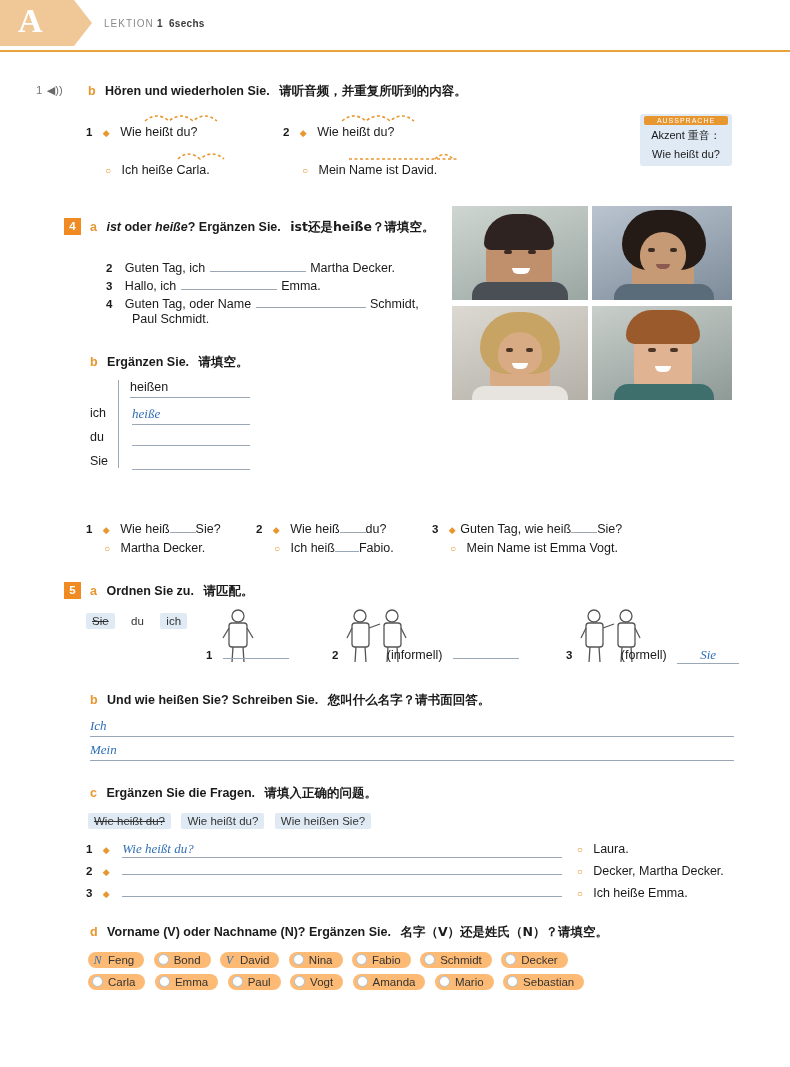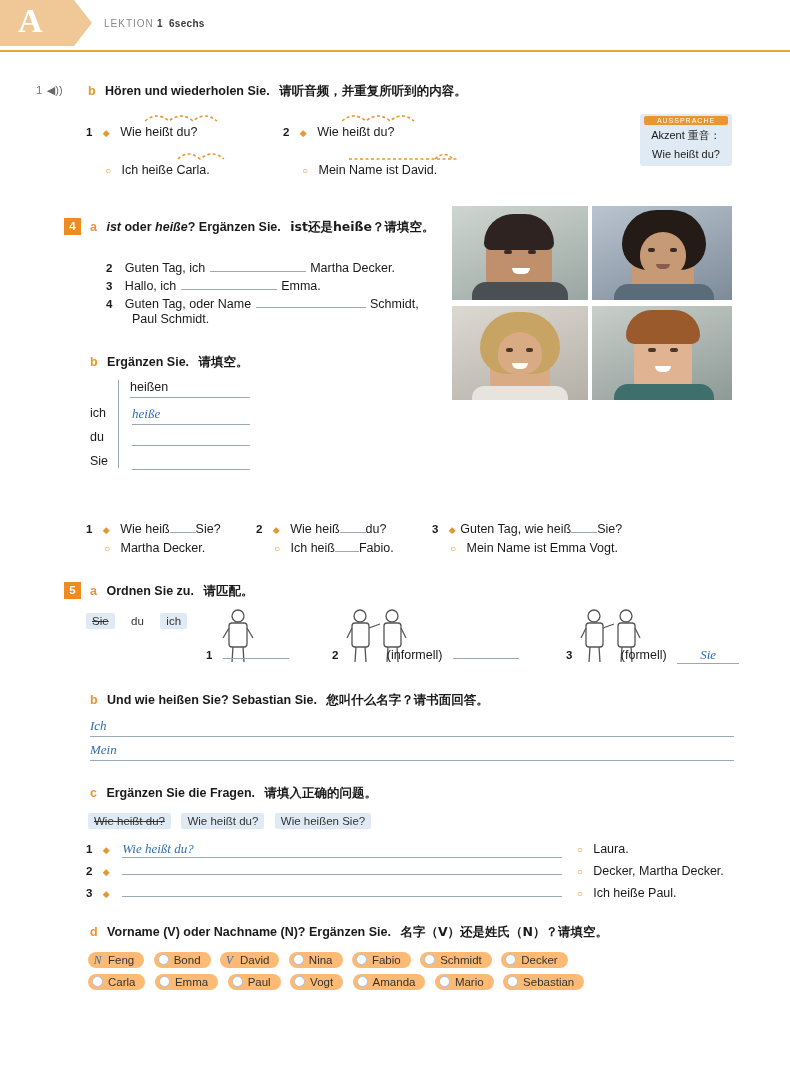--- a/index.html
+++ b/index.html
@@ -331,21 +331,21 @@
     <line x1="53" y1="39" x2="54" y2="54" stroke="#555" stroke-width="1.3"></line>
   </svg>
   <div class="abs" style="left:566px; top:645px;">
     <span class="itemnum">3</span>
     <span class="body-txt" style="margin-left:44px;">(formell)</span>
     <span class="blue-hand wline" style="display:inline-block; width:62px; text-align:center; margin-left:6px; font-size:13px;">Sie</span>
   </div>
 
   <div class="abs" style="left:90px; top:690px;">
     <span class="task-letter">b</span>
-    <span class="body-txt bold" style="margin-left:5px;">Und wie heißen Sie? Sebastian Sie.</span>
+    <span class="body-txt bold" style="margin-left:5px;">Und wie heißen Sie? Schreiben Sie.</span>
     <span class="body-txt bold zh" style="margin-left:5px;">您叫什么名字？请书面回答。</span>
   </div>
   <div class="abs" style="left:90px; top:716px; width:644px; border-bottom:1px solid #9aa7b4; padding-bottom:2px;">
     <span class="blue-hand" style="font-size:13px;">Ich</span>
   </div>
   <div class="abs" style="left:90px; top:740px; width:644px; border-bottom:1px solid #9aa7b4; padding-bottom:2px;">
     <span class="blue-hand" style="font-size:13px;">Mein</span>
   </div>
 
   <div class="abs" style="left:90px; top:783px;">
@@ -371,21 +371,21 @@
     <span class="diamond" style="margin-left:6px;">◆</span>
     <span class="wline" style="display:inline-block; width:440px; margin-left:8px; height:14px;"></span>
     <span class="circ" style="margin-left:10px;">○</span>
     <span class="body-txt" style="margin-left:6px;">Decker, Martha Decker.</span>
   </div>
   <div class="abs" style="left:86px; top:883px;">
     <span class="itemnum">3</span>
     <span class="diamond" style="margin-left:6px;">◆</span>
     <span class="wline" style="display:inline-block; width:440px; margin-left:8px; height:14px;"></span>
     <span class="circ" style="margin-left:10px;">○</span>
-    <span class="body-txt" style="margin-left:6px;">Ich heiße Paul.</span>
+    <span class="body-txt" style="margin-left:6px;">Ich heiße Emma.</span>
   </div>
 
   <div class="abs" style="left:90px; top:922px;">
     <span class="task-letter">d</span>
     <span class="body-txt bold" style="margin-left:5px;">Vorname (V) oder Nachname (N)? Ergänzen Sie.</span>
     <span class="body-txt bold zh" style="margin-left:5px;">名字（V）还是姓氏（N）？请填空。</span>
   </div>
 
   <div class="abs" style="left:88px; top:950px; width:640px;">
     <span class="vn-item"><span class="vn-pref">N</span><span>Feng</span></span>

